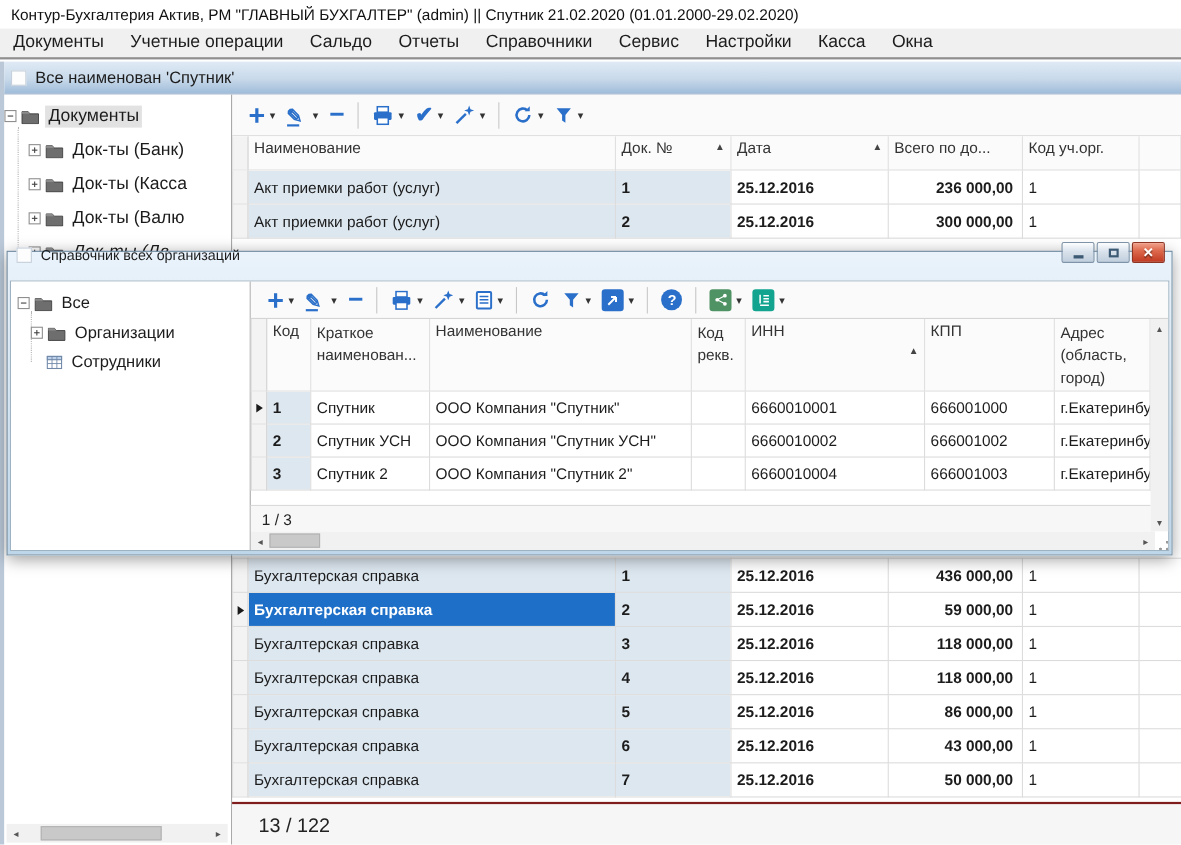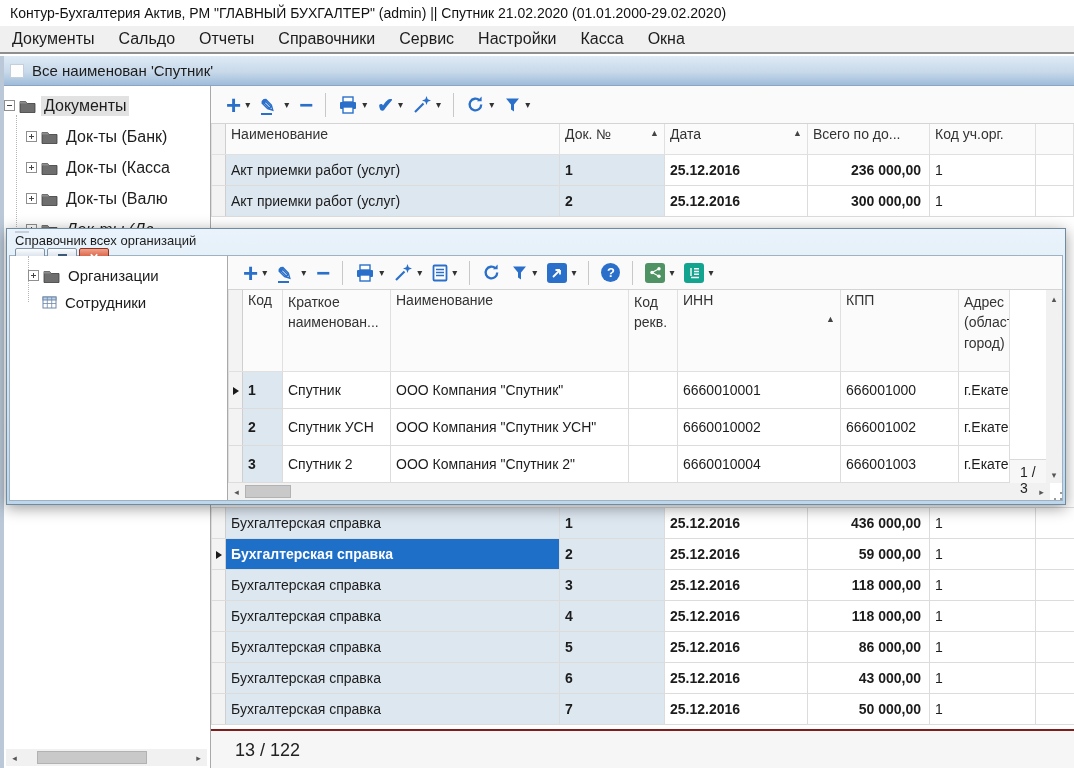--- a/index.html
+++ b/index.html
@@ -71,36 +71,36 @@
   .sb-arrow { width:17px; height:17px; display:flex; align-items:center; justify-content:center; font-size:9px; color:#555; flex:0 0 17px; }
   .sb-thumb { height:13px; background:#c9c9c9; border:1px solid #b2b2b2; }
   .tree-hscroll { position:absolute; left:2px; bottom:2px; width:201px; }
   .vscroll { position:absolute; right:0; top:0; bottom:0; width:16px; background:#f1f1f1; display:flex; flex-direction:column; justify-content:space-between; align-items:center; }
   .vscroll .sb-arrow { width:16px; }
 
   
   .dialog { position:absolute; left:6px; top:228px; width:1060px; height:277px;
             border:1px solid #6f8ba1; background:linear-gradient(#eaf3fb,#bed6ea);
             padding:2px; box-shadow:0 3px 14px rgba(0,0,0,.40); }
-  .dlg-title { height:24px; display:flex; align-items:flex-start; padding:0 4px 0 6px; font-size:13px;flex-direction:column; }
+  .dlg-title { height:24px; display:flex; align-items:flex-end; padding:0 4px 16px 6px; font-size:13px; }
   .dlg-title .t { flex:1; }
   .wbtns { display:flex; gap:2px; }
   .wbtn { width:30px; height:19px; border:1px solid #7e93a7; border-radius:2px;
           background:linear-gradient(#fcfdfe,#d9e2ec 45%,#c0cedd); display:flex; align-items:center; justify-content:center; }
   .wbtn .minbar { width:9px; height:3px; background:#3d5a75; margin-top:7px; }
   .wbtn .restbox { width:9px; height:8px; border:2px solid #3d5a75; background:transparent; }
   .wbtn.close { background:linear-gradient(#f0a18c,#dd6a4e 40%,#c23a22); border-color:#8e3423; }
   .wbtn.close span { color:#fff; font-weight:bold; font-size:12px; line-height:1; text-shadow:0 1px 1px rgba(0,0,0,.4); }
   .dlg-inner { background:#fff; border:1px solid #9db2c2; height:246px; display:flex; }
   .dlg-tree { width:218px; border-right:1px solid #a9a9a9; padding-top:6px; background:#fff; }
   .dlg-tree .titem { height:27px; font-size:15px; }
   .dlg-tree .lbl.sel { background:#2a72c8; color:#fff; padding:2px 4px; }
   .dlg-right { flex:1; display:flex; flex-direction:column; min-width:0; }
   .dlg-toolbar { height:34px; }
-  .dlg-mid { flex:1; position:relative; padding-right:16px; display:flex; flex-direction:row; }
+  .dlg-mid { flex:1; position:relative; padding-right:16px; display:flex; flex-direction:column; }
   .dlg-footer { height:24px; background:#f7f7f7; border-top:1px solid #dadada; font-size:14px; color:#222; padding:4px 0 0 10px; margin-top:auto; }
   .sqico { width:20px; height:20px; border-radius:3px; display:flex; align-items:center; justify-content:center; }
   .sqico.blue { background:#2a6fc9; }
   .sqico.green { background:#4f9263; }
   .sqico.teal { background:#12a48e; }
   .grip { width:12px; height:17px; display:flex; align-items:flex-end; justify-content:flex-end; }
   .grip i { display:block; width:9px; height:9px;
             background:
              radial-gradient(circle at 8px 2px,#9a9a9a 1px,transparent 1.4px),
              radial-gradient(circle at 8px 8px,#9a9a9a 1px,transparent 1.4px),
@@ -108,20 +108,21 @@
 </style>
 </head>
 <body>
 
 <div id="screen">
 
   <div class="app-title">Контур-Бухгалтерия Актив, РМ "ГЛАВНЫЙ БУХГАЛТЕР" (admin) || Спутник 21.02.2020 (01.01.2000-29.02.2020)</div>
 
   <div class="menubar">
     <div class="menu-item">Документы</div>
+    <div class="menu-item">Учетные операции</div>
     <div class="menu-item">Сальдо</div>
     <div class="menu-item">Отчеты</div>
     <div class="menu-item">Справочники</div>
     <div class="menu-item">Сервис</div>
     <div class="menu-item">Настройки</div>
     <div class="menu-item">Касса</div>
     <div class="menu-item">Окна</div>
   </div>
 
   <div class="child">
@@ -382,20 +383,30 @@
             <span class="restbox"></span>
           </span>
         <span class="wbtn close">
             <span>✕</span>
           </span>
       </span>
     </div>
     <div class="dlg-inner">
 
       <div class="dlg-tree">
+        <div class="titem">
+          <span class="expbox" style="margin-left:6px;"></span>
+          <span class="tico">
+            <svg width="17" height="14" viewBox="0 0 17 14">
+                <path d="M1 2.5h5.6l1.6 2H16v9H1z" fill="#6e6e6e" stroke="#3c3c3c" stroke-width=".8"></path>
+                <path d="M1 2.5h5.6l1.6 2H1z" fill="#8c8c8c"></path>
+              </svg>
+          </span>
+          <span class="lbl">Все</span>
+        </div>
         <div class="kids" style="margin-left:18px;">
           <div class="titem">
             <span class="expbox plus"></span>
             <span class="tico">
               <svg width="17" height="14" viewBox="0 0 17 14">
                   <path d="M1 2.5h5.6l1.6 2H16v9H1z" fill="#6e6e6e" stroke="#3c3c3c" stroke-width=".8"></path>
                   <path d="M1 2.5h5.6l1.6 2H1z" fill="#8c8c8c"></path>
                 </svg>
             </span>
             <span class="lbl">Организации</span>

